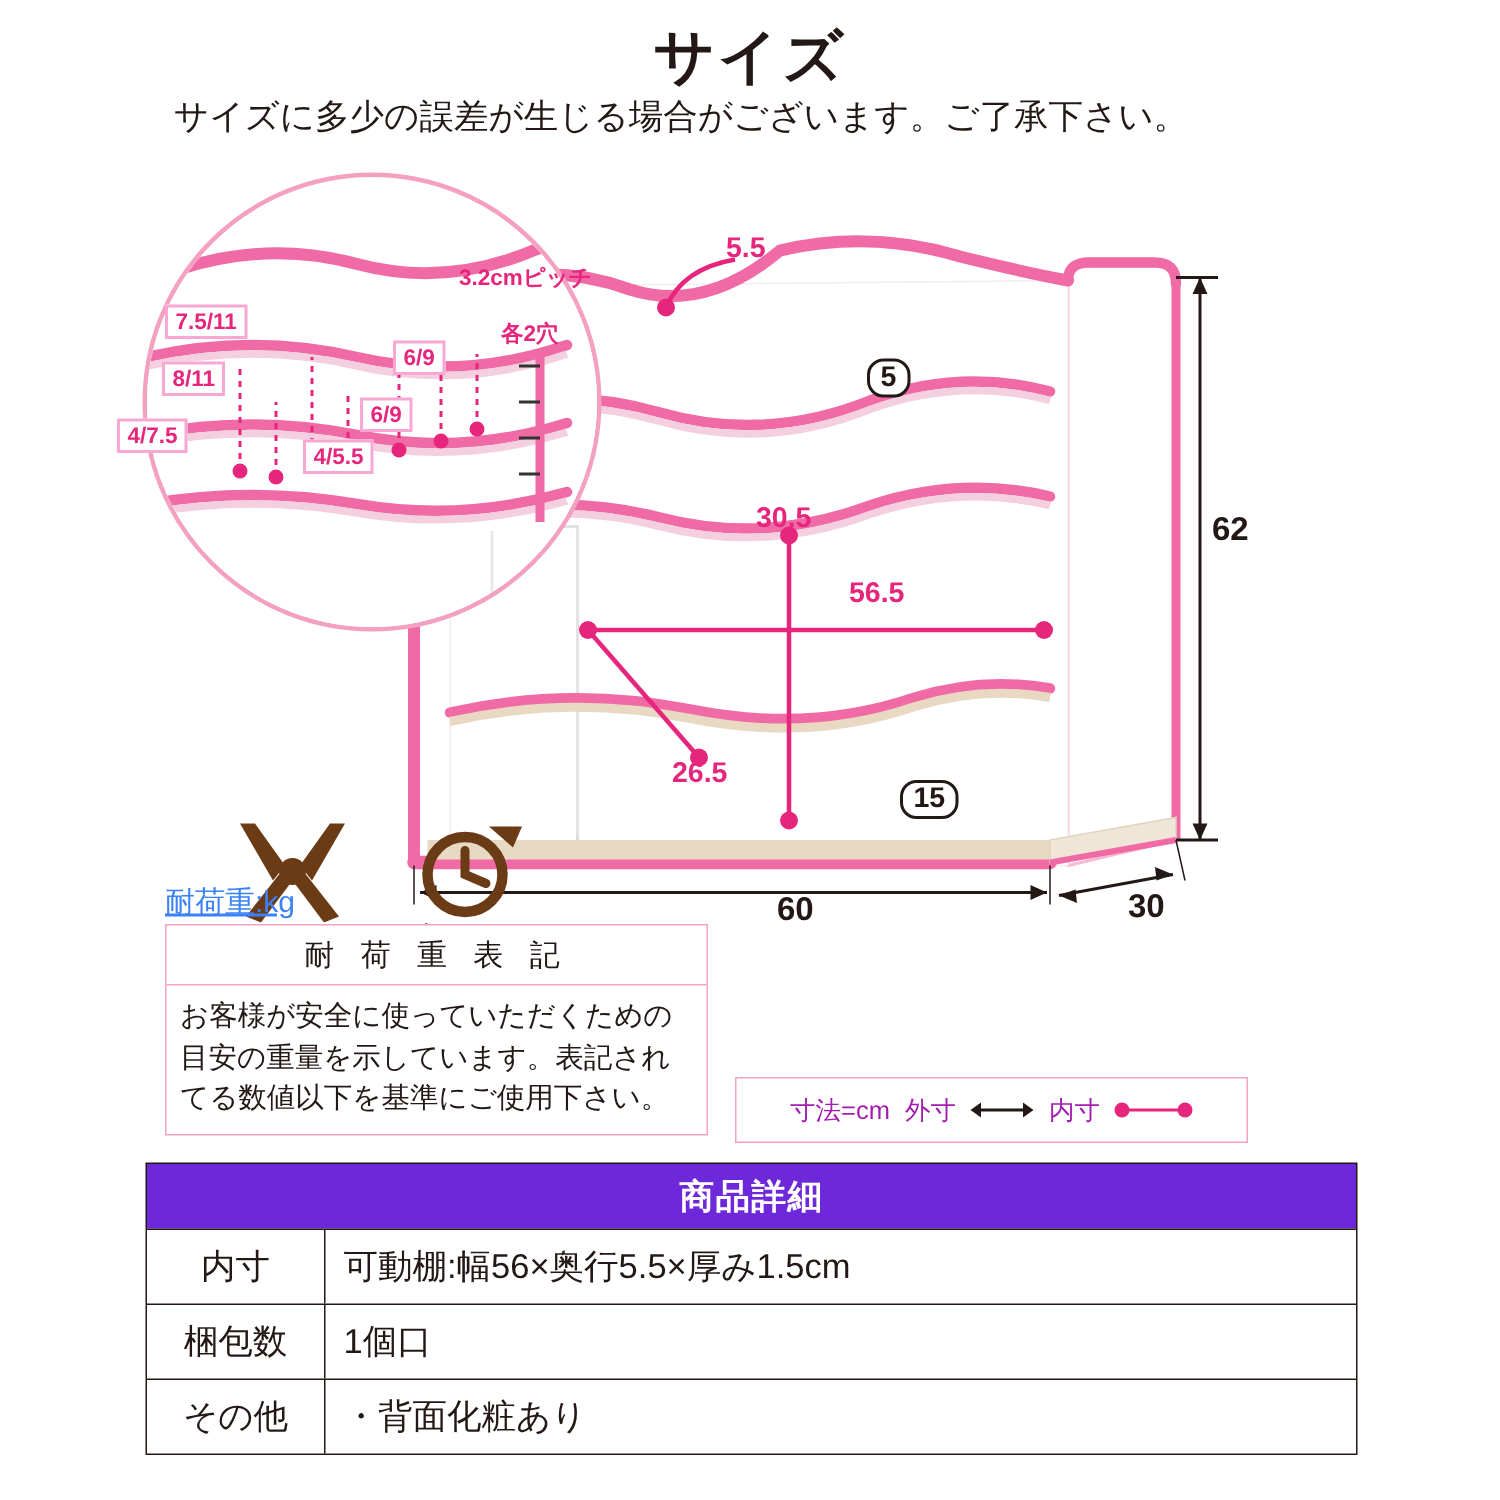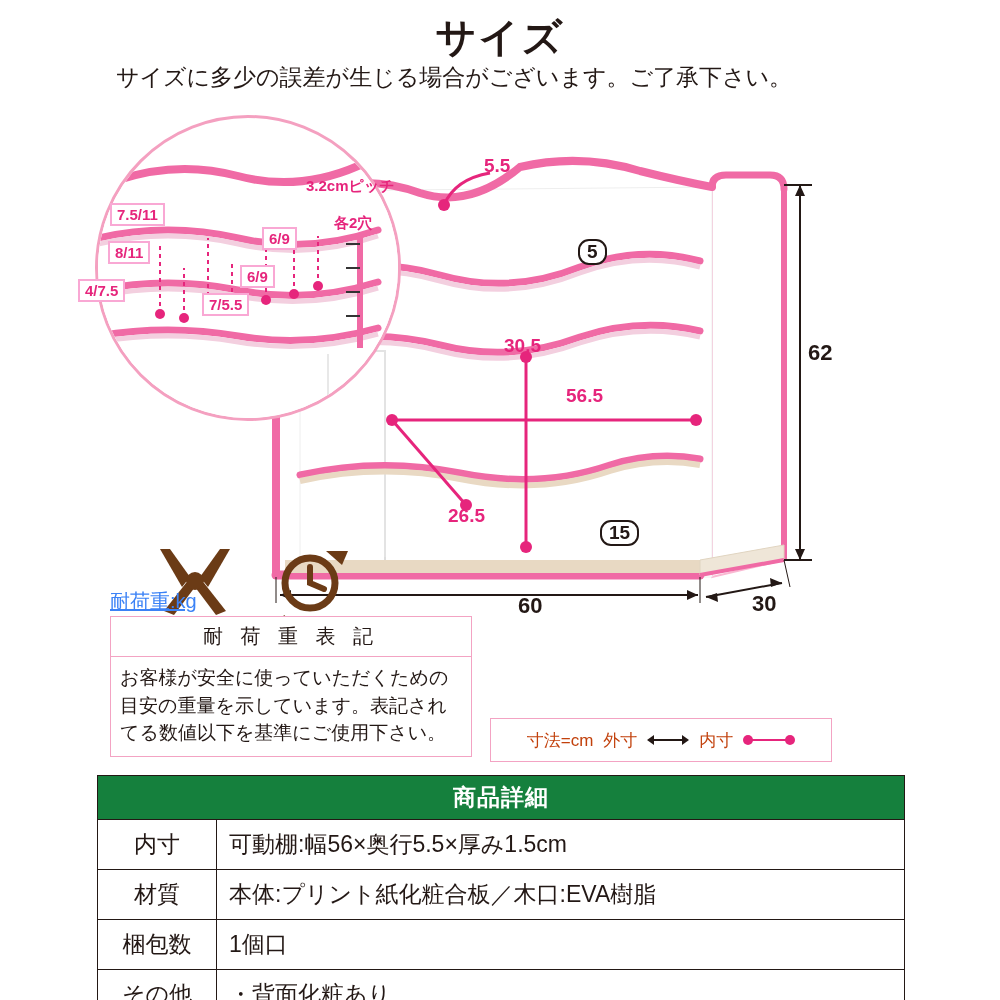--- a/index.html
+++ b/index.html
@@ -80,37 +80,37 @@
     text-align:center;font-size:20px;padding:6px 0;border-bottom:1px solid #f3a3c3;
     letter-spacing:6px;
   }
   .notebox .nb-body{font-size:19px;padding:7px 9px 9px 9px;line-height:1.45;}
 
   
   .legend{
     position:absolute;left:490px;top:718px;width:340px;height:42px;
     border:1px solid #f3a3c3;background:#fff;
     display:flex;align-items:center;justify-content:center;gap:10px;
-    font-size:17px;color:#c2410c;
+    font-size:17px;color:#a21caf;
   }
   .leg-arrow{display:inline-block;width:42px;height:12px;position:relative;}
   .leg-arrow:before{content:"";position:absolute;left:6px;top:5px;width:30px;height:2px;background:#231815;}
   .leg-arrow:after{content:"";position:absolute;left:0;top:1px;width:0;height:0;
     border-top:5px solid transparent;border-bottom:5px solid transparent;border-right:7px solid #231815;}
   .leg-arrow i{position:absolute;right:0;top:1px;width:0;height:0;
     border-top:5px solid transparent;border-bottom:5px solid transparent;border-left:7px solid #231815;}
   .leg-pink{display:inline-block;width:52px;height:12px;position:relative;}
   .leg-pink:before{content:"";position:absolute;left:6px;top:5px;width:40px;height:2px;background:#e6257c;}
   .leg-pink:after{content:"";position:absolute;left:0;top:1px;width:10px;height:10px;border-radius:50%;background:#e6257c;}
   .leg-pink i{position:absolute;right:0;top:1px;width:10px;height:10px;border-radius:50%;background:#e6257c;}
 
   
   .table{position:absolute;left:97px;top:775px;width:806px;border:1px solid #231815;}
   .tbl-head{
-    background:#15803d;color:#ffffff;text-align:center;font-size:23px;
+    background:#6d28d9;color:#ffffff;text-align:center;font-size:23px;
     font-weight:bold;padding:6px 16px;letter-spacing:1px;
   }
   .row{display:flex;border-top:1px solid #231815;}
   .row:first-of-type{border-top:none;}
   .cell-k{
     width:118px;min-width:118px;text-align:center;font-size:23px;
     padding:9px 0;border-right:1px solid #231815;
   }
   .cell-v{flex:1;font-size:23px;padding:9px 0 9px 12px;}
 </style>
@@ -194,21 +194,21 @@
           <path d="M168 182 L168 128"></path>
             <path d="M196 176 L196 132"></path>
           <path d="M220 168 L220 118"></path>
         </g>
       </svg>
     </div>
 
     <div class="pill" style="left:110px;top:98px;">7.5/11</div>
     <div class="pill" style="left:108px;top:136px;">8/11</div>
     <div class="pill" style="left:78px;top:174px;">4/7.5</div>
-    <div class="pill" style="left:202px;top:188px;">7/5.5</div>
+    <div class="pill" style="left:202px;top:188px;">4/5.5</div>
     <div class="pill" style="left:262px;top:122px;">6/9</div>
     <div class="pill" style="left:240px;top:160px;">6/9</div>
     <div class="plaintxt" style="left:306px;top:72px;">3.2cmピッチ</div>
     <div class="plaintxt" style="left:334px;top:109px;">各2穴</div>
 
     <svg width="1000" height="520" viewBox="0 0 1000 520" style="position:absolute;left:0;top:0;">
 
       <g stroke="#e6257c" stroke-width="3" fill="none">
         <path d="M444 100 Q455 74 490 68"></path>
       </g>
@@ -303,24 +303,20 @@
       </span>
   </div>
 
   <div class="table">
     <div class="tbl-head">商品詳細</div>
     <div class="row">
       <div class="cell-k">内寸</div>
       <div class="cell-v">可動棚:幅56×奥行5.5×厚み1.5cm</div>
     </div>
     <div class="row">
-      <div class="cell-k">材質</div>
-      <div class="cell-v">本体:プリント紙化粧合板／木口:EVA樹脂</div>
-    </div>
-    <div class="row">
       <div class="cell-k">梱包数</div>
       <div class="cell-v">1個口</div>
     </div>
     <div class="row">
       <div class="cell-k">その他</div>
       <div class="cell-v">・背面化粧あり</div>
     </div>
   </div>
 
 </div>

